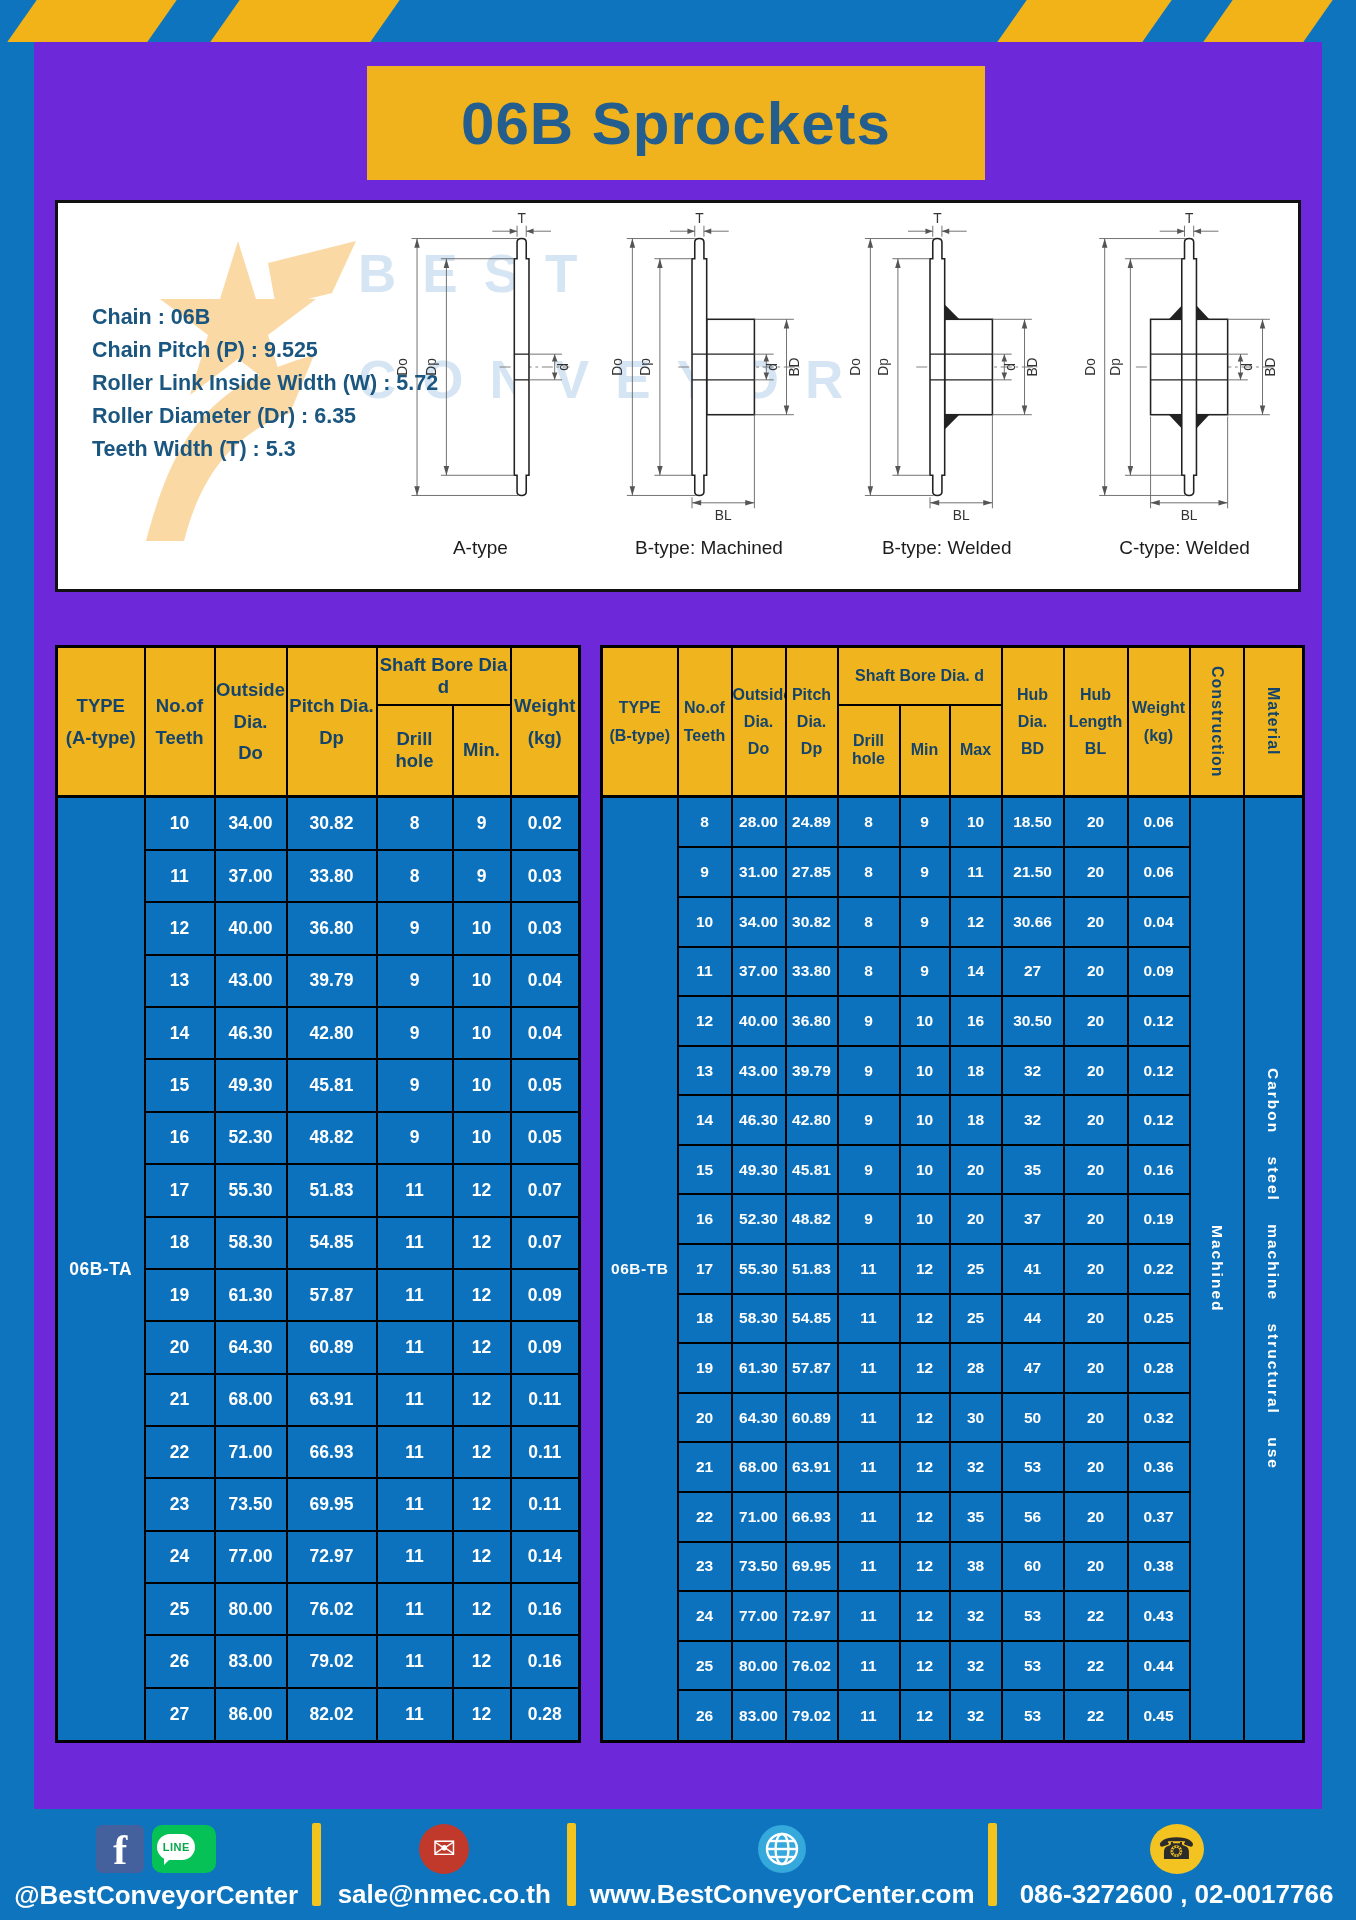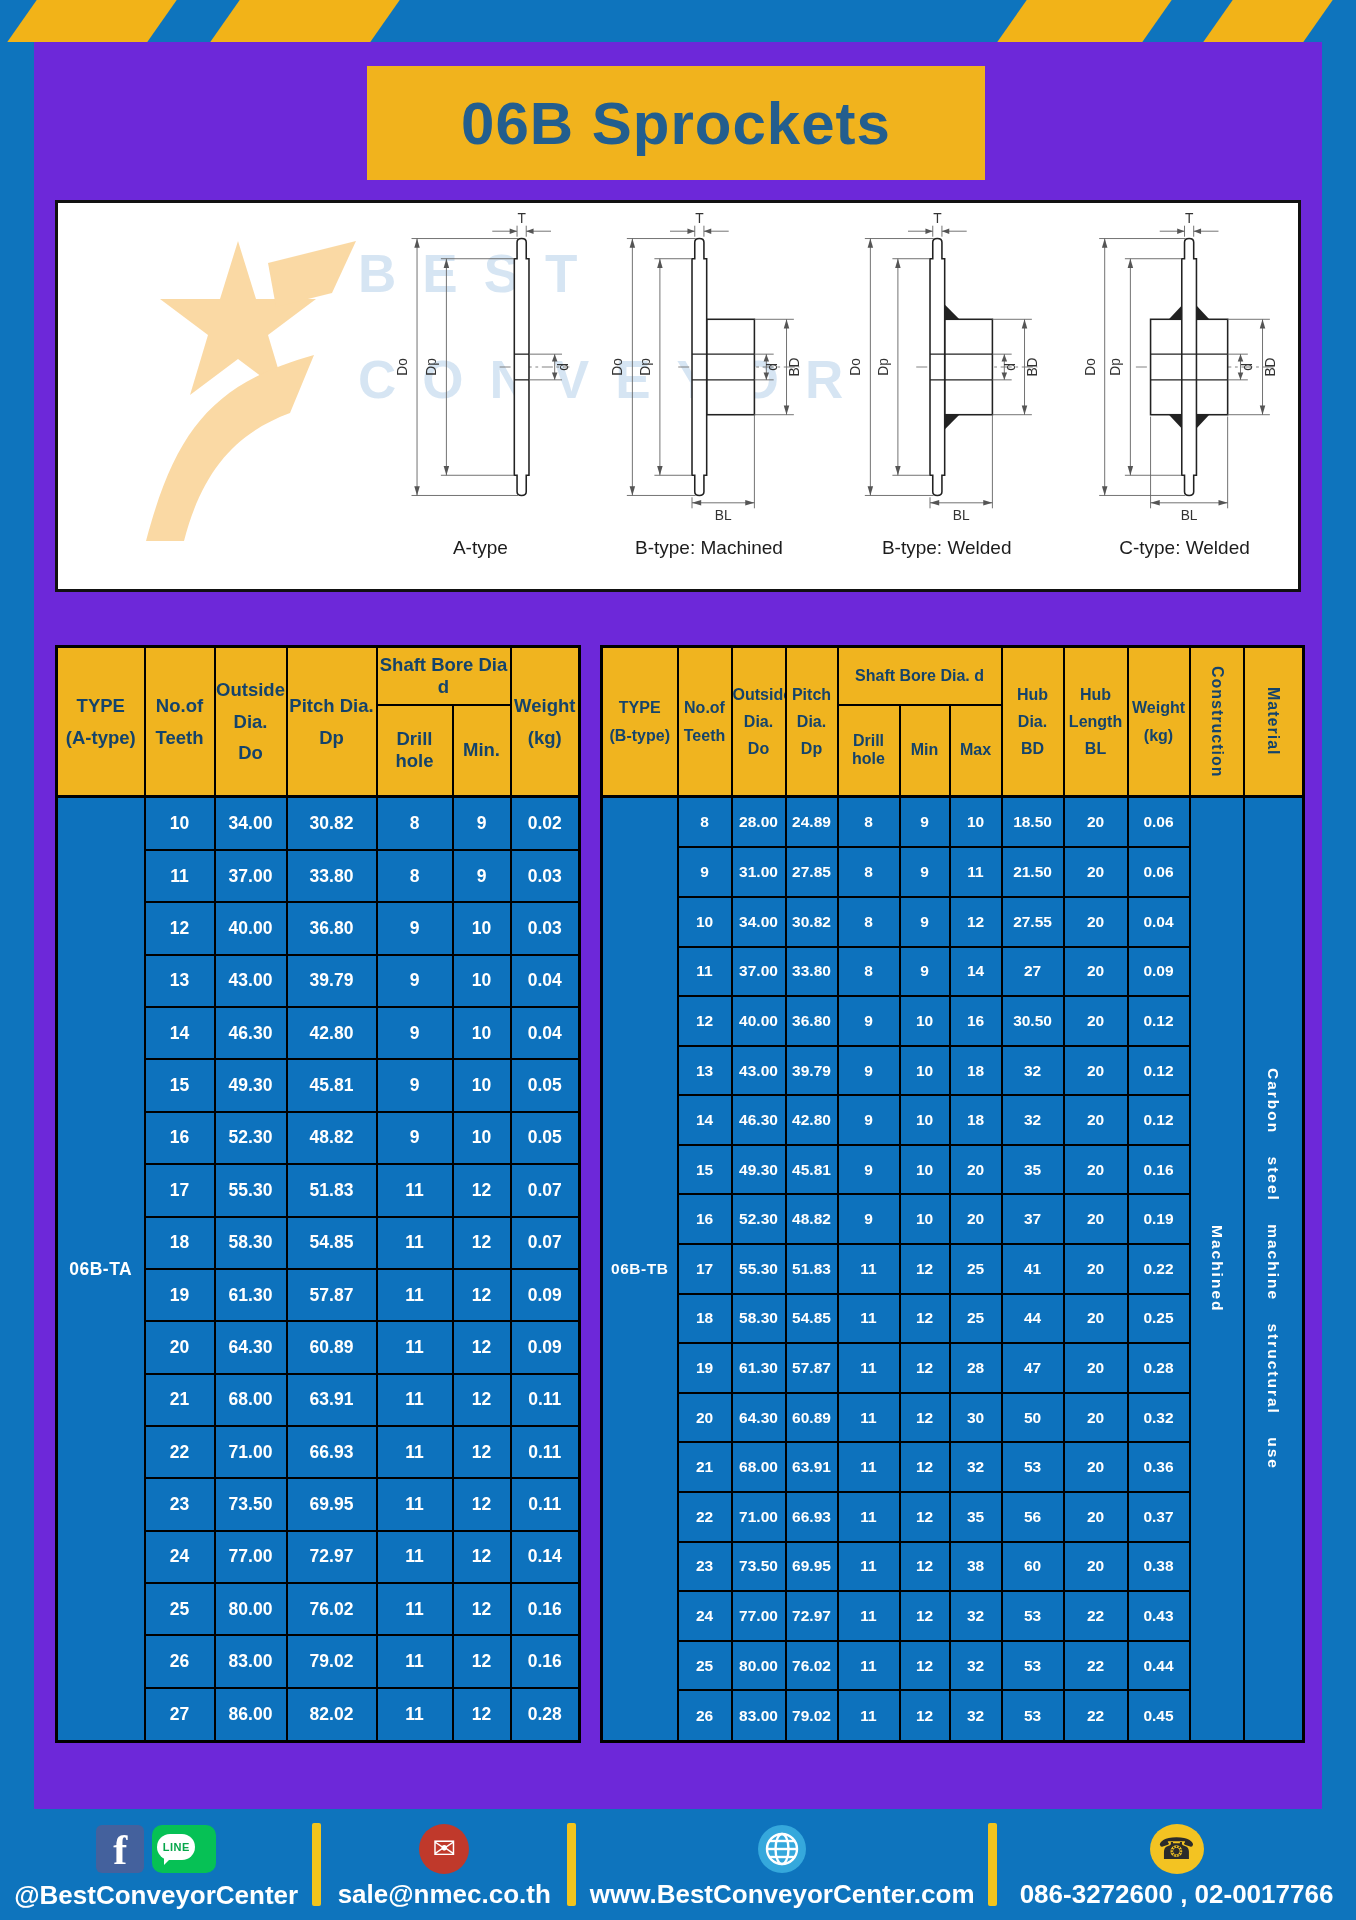--- a/index.html
+++ b/index.html
@@ -98,20 +98,27 @@
     <svg class="wm-shape" width="240" height="330" viewBox="0 0 240 330">
       <polygon fill="#f39c12" points="120,18 138,76 198,76 150,112 168,172 120,136 72,172 90,112 42,76 102,76"></polygon>
       <path fill="#f39c12" d="M28,318 C58,205 96,160 196,132 L172,190 C118,210 84,248 66,318 Z"></path>
       <path fill="#f39c12" d="M150,40 L238,18 L214,70 L158,84 Z"></path>
     </svg>
     <div class="watermark">
       <div>BEST</div>
       <div>CONVEYOR</div>
     </div>
 
+    <div class="specs">
+      <div>Chain : 06B</div>
+      <div>Chain Pitch (P) : 9.525</div>
+      <div>Roller Link Inside Width (W) : 5.72</div>
+      <div>Roller Diameter (Dr) : 6.35</div>
+      <div>Teeth Width (T) : 5.3</div>
+    </div>
 
     <div class="diagrams">
 
       <div class="figure">
         <svg class="dwg" viewBox="0 0 210 340">
           <line class="cl" x1="126" y1="170" x2="202" y2="170"></line>
           <path class="prof" d="M142,288 L142,52 L145,52 L145,34 Q145,30 150,30 Q155,30 155,34 L155,52 L158,52 L158,288 L155,288 L155,306 Q155,310 150,310 Q145,310 145,306 L145,288 Z"></path>
           <line class="bore" x1="142" y1="156" x2="158" y2="156"></line>
           <line class="bore" x1="142" y1="184" x2="158" y2="184"></line>
 
@@ -582,21 +589,21 @@
             <td>20</td>
             <td>0.06</td>
           </tr>
           <tr>
             <td>10</td>
             <td>34.00</td>
             <td>30.82</td>
             <td>8</td>
             <td>9</td>
             <td>12</td>
-            <td>27.55</td>
+            <td>30.66</td>
             <td>20</td>
             <td>0.04</td>
           </tr>
           <tr>
             <td>11</td>
             <td>37.00</td>
             <td>33.80</td>
             <td>8</td>
             <td>9</td>
             <td>14</td>

